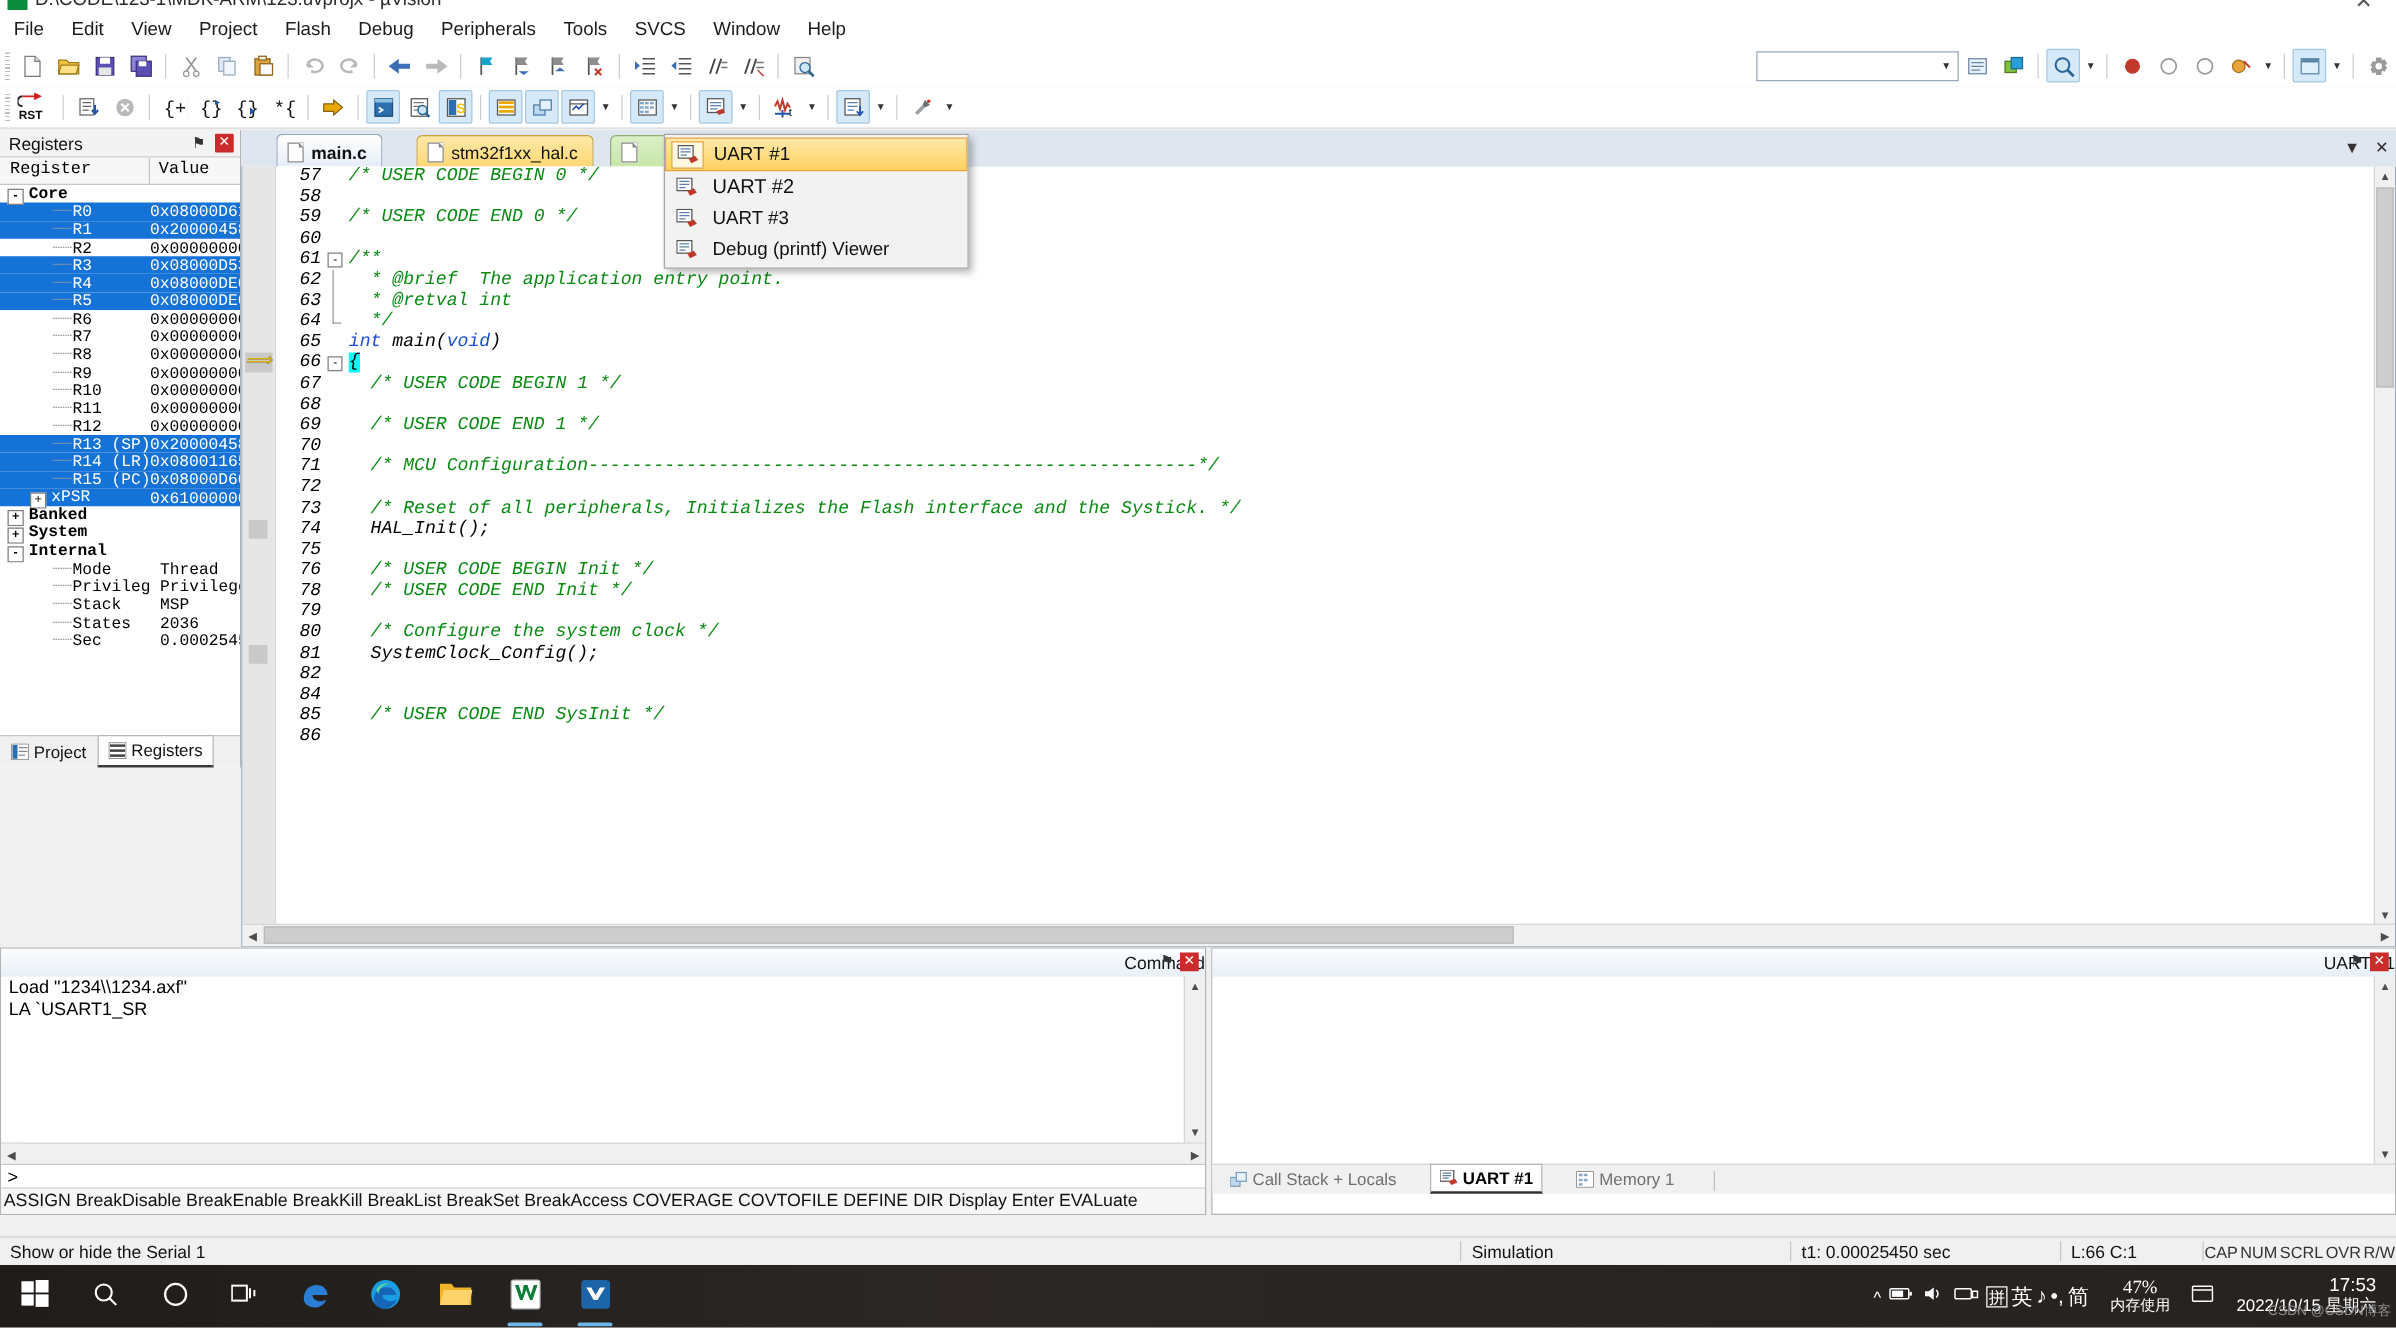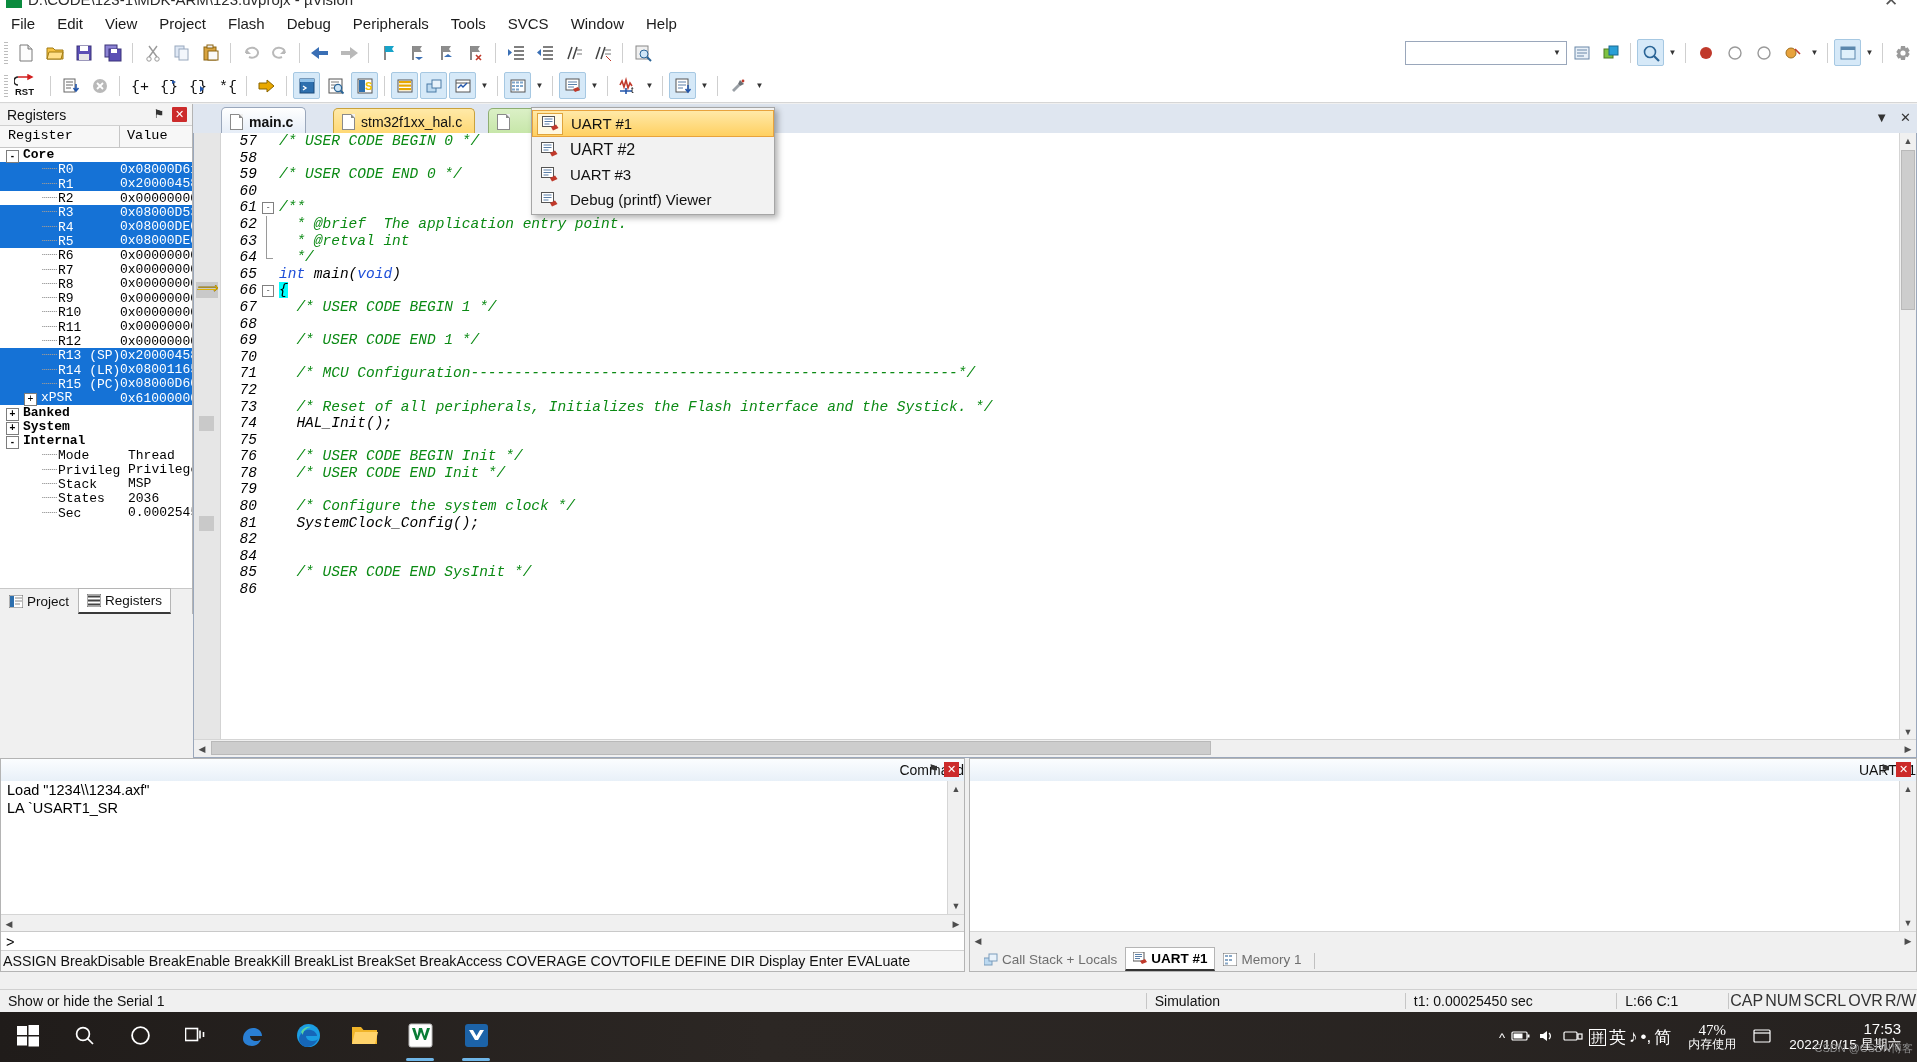--- a/index.html
+++ b/index.html
@@ -190,34 +190,34 @@
   .cmd-line{font-size:14.5px;color:#000;padding:1px 0 1px 6px;white-space:pre;}
   .cmd-hsb{position:absolute;left:0;right:0;top:155px;height:17px;background:#f0f0f0;border-top:1px solid #d5d5d5;}
   .cmd-vsb{position:absolute;right:0;top:22px;width:16px;height:133px;background:#f0f0f0;border-left:1px solid #d5d5d5;}
   .cmd-input{position:absolute;left:0;right:0;top:172px;height:20px;background:#fff;border-top:1px solid #c9c9c9;
      font-size:14.5px;padding-left:5px;color:#000;line-height:20px;}
   .cmd-hint{position:absolute;left:0;right:0;bottom:0;height:20px;background:#f6f6f6;border-top:1px solid #d2d2d2;
      font-size:14.2px;color:#111;line-height:20px;white-space:nowrap;overflow:hidden;padding-left:2px;}
   .uart-body{position:absolute;left:0;top:22px;right:0;height:150px;background:#fff;}
   .uart-vsb{position:absolute;right:0;top:22px;width:16px;height:150px;background:#f0f0f0;border-left:1px solid #d5d5d5;}
   .uart-hsb{position:absolute;left:0;right:0;top:172px;height:17px;background:#f0f0f0;border-top:1px solid #d5d5d5;}
-  .uart-tabs{position:absolute;left:0;right:0;bottom:0;height:23px;background:#f0f0f0;display:flex;align-items:flex-end;padding-left:6px;}
+  .uart-tabs{position:absolute;left:0;right:0;bottom:16px;height:23px;background:#f0f0f0;display:flex;align-items:flex-end;padding-left:6px;gap:19px;}
   .bt{height:21px;display:flex;align-items:center;padding:0 7px;font-size:13.5px;color:#6f6f6f;border:1px solid transparent;}
   .bt.active{background:#fff;border:1px solid #b5b5b5;border-bottom:2px solid #333;color:#000;font-weight:bold;}
   .bt .bti{width:14px;height:13px;margin-right:4px;display:inline-block;}
   .bt-div{width:1px;height:16px;background:#c0c0c0;margin:0 5px 2px 5px;}
 
   
   .statusbar{
     position:absolute;left:0;bottom:50px;width:1917px;height:22px;background:#f0f0f0;
     border-top:1px solid #d0d0d0;display:flex;align-items:center;font-size:14px;color:#111;
   }
   .sb-cell{padding:0 8px;height:22px;display:flex;align-items:center;white-space:nowrap;}
   .sb-sep{width:1px;height:16px;background:#c6c6c6;}
-  .sb-small{font-size:16px;color:#333;padding:0 1px;}
+  .sb-small{font-size:13px;color:#333;padding:0 1px;}
 
   
   .taskbar{
     position:absolute;left:0;bottom:0;width:1917px;height:50px;
     background:linear-gradient(to right,#201c1a,#2c2724 40%,#262220);
     display:flex;align-items:center;
   }
   .tb-item{width:56px;height:50px;display:flex;align-items:center;justify-content:center;position:relative;}
   .tb-item.running:after{content:"";position:absolute;bottom:1px;left:14px;width:28px;height:3px;background:#6fb6e8;border-radius:2px;}
   .tray{margin-left:auto;display:flex;align-items:center;height:50px;padding-right:8px;gap:6px;}

